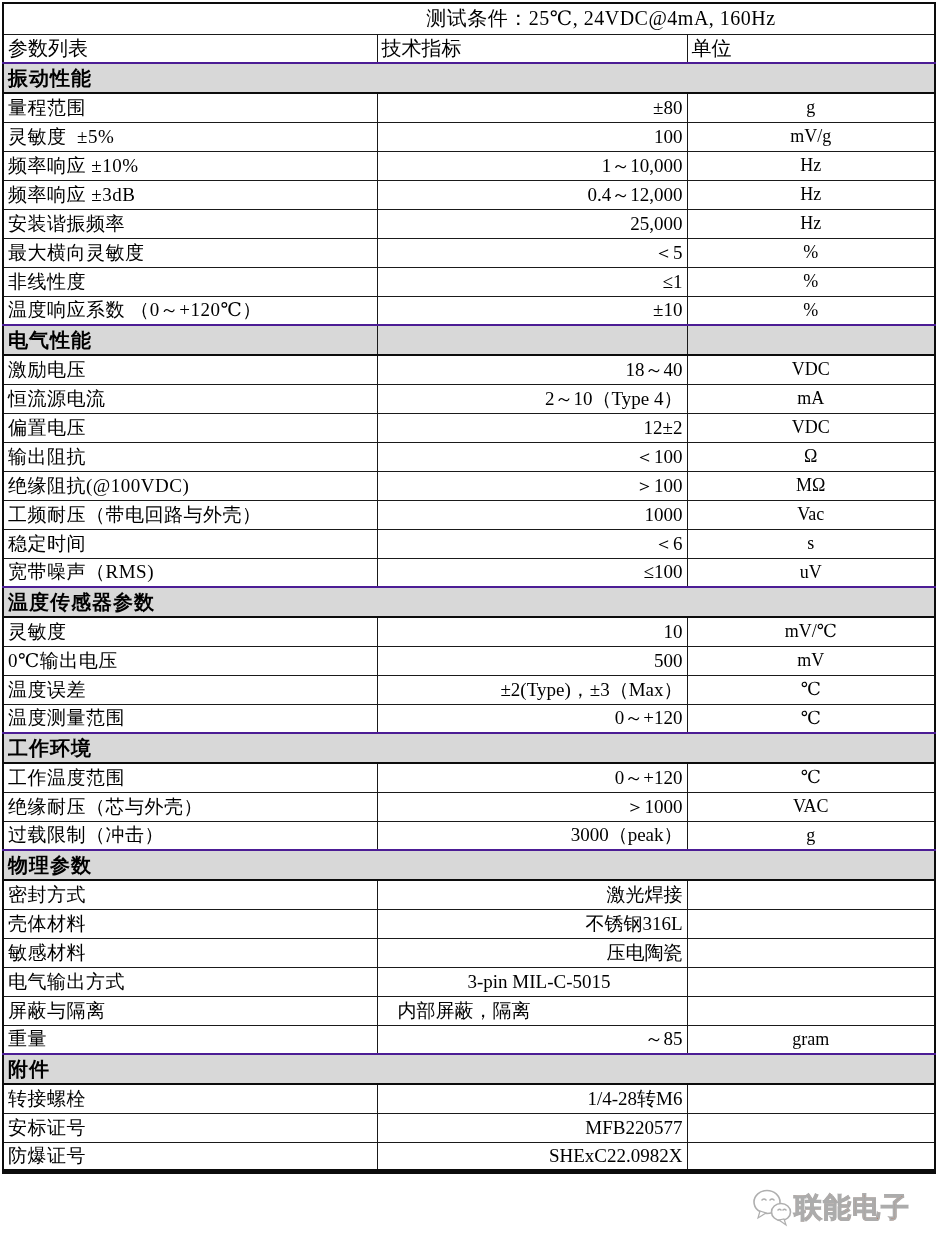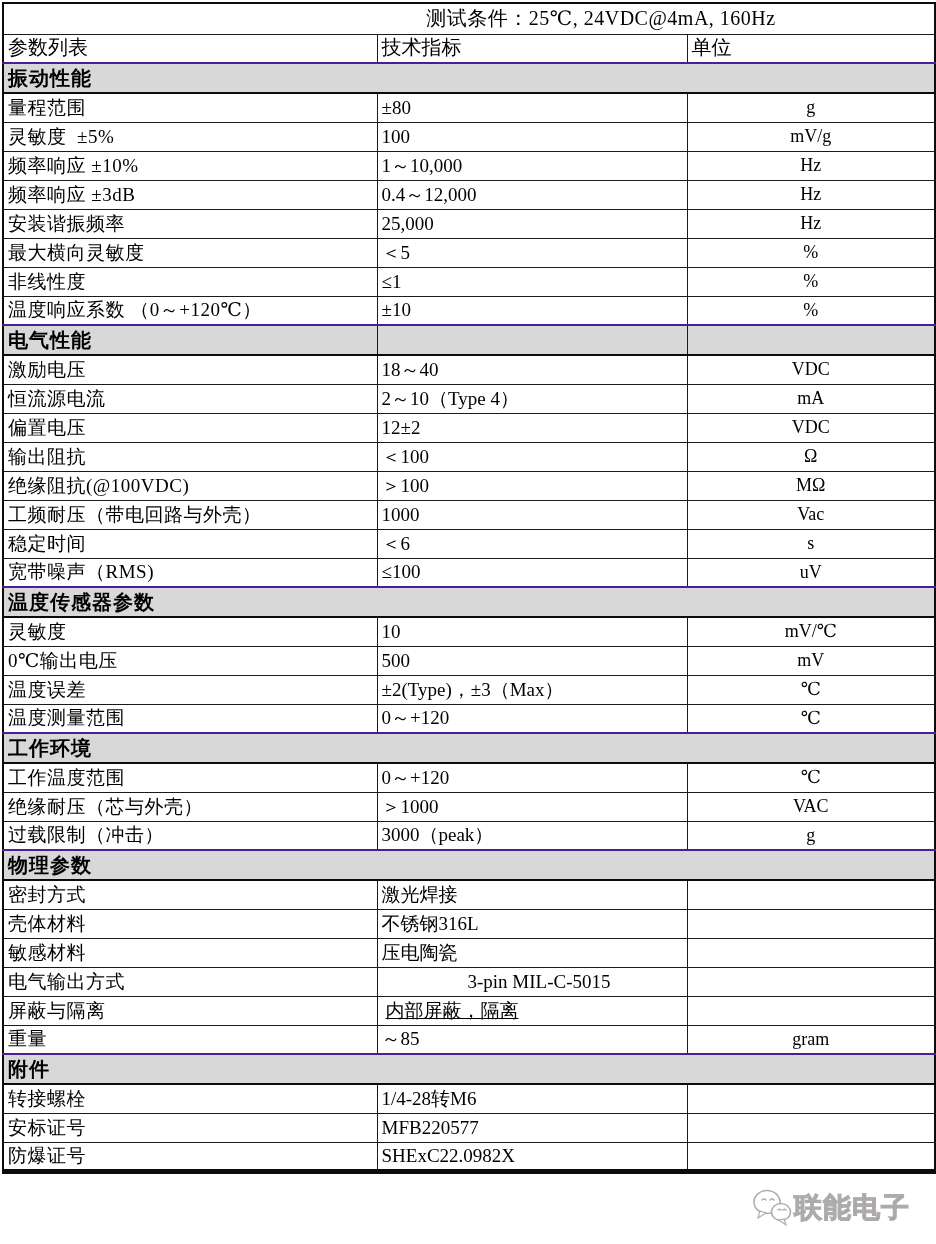--- a/index.html
+++ b/index.html
@@ -22,43 +22,43 @@
   }
   td {
     border: 1px solid #1a1a1a;
     padding: 0 4px;
     font-size: 19px;
     line-height: 1.15;
     overflow: hidden;
   }
   tr { height: 29px; }
   tr.top-row { height: 31px; }
-  tr.head-row { height: 29px; font-family: Liberation Mono, monospace; }
+  tr.head-row { height: 29px; }
   tr.section-row { height: 30px; }
 
   td.test-cond {
     text-align: center;
     padding-left: 268px;
     font-size: 20px;
     letter-spacing: 0.5px;
   }
   td.col-head { font-size: 20px; }
   td.col-head.center { text-align: left; }
 
   td.section-cell {
     background: #d8d8d8;
     font-weight: bold;
     font-size: 20px;
     border-top: 2px solid #4c1d95;
     border-bottom: 2px solid #0c0c0c;
     letter-spacing: 1px;
   }
   td.c-param { text-align: left; white-space: pre-wrap; letter-spacing: 0.5px; }
-  td.c-value { text-align: left; }
-  td.c-value.left { text-align: left; padding-left: 8px; text-decoration: underline; }
+  td.c-value { text-align: right; }
+  td.c-value.left { text-align: left; padding-left: 20px; }
   td.c-value.leftpad { text-align: center; padding-left: 18px; }
   td.c-unit { text-align: center; font-size: 18px; }
 
   .watermark {
     position: absolute;
     right: 8px;
     top: 1183px;
     width: 178px;
     height: 46px;
     display: flex;

